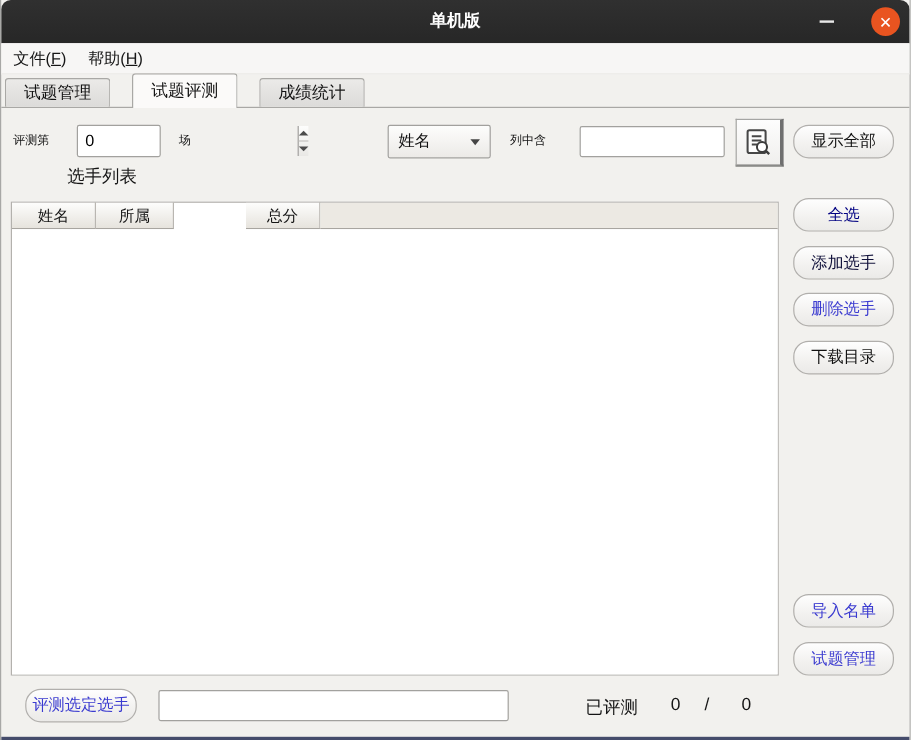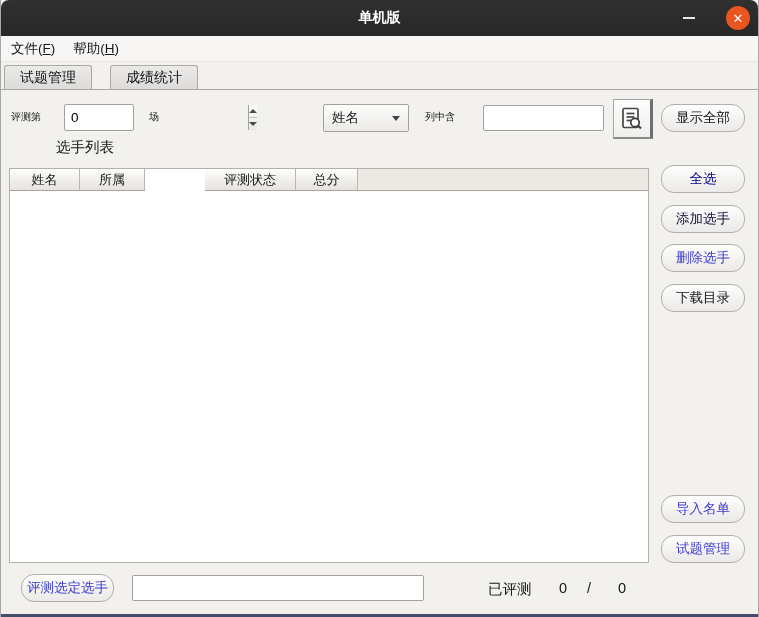--- a/index.html
+++ b/index.html
@@ -153,20 +153,23 @@
   </div>
 
   <div class="menubar">
     <span class="menu-item"><span>文件(</span><span class="mnemonic">F</span><span>)</span></span>
     <span class="menu-item"><span>帮助(</span><span class="mnemonic">H</span><span>)</span></span>
   </div>
 
   <div class="tabbar">
     <div class="tab">
         <span>试题管理</span>
+      </div>
+    <div class="tab active">
+        <span>试题评测</span>
       </div>
     <div class="tab">
         <span>成绩统计</span>
       </div>
   </div>
 
   <span class="label" style="left:10px; top:110px;">评测第</span>
 
   <div class="spinbox">
     <input class="spin-value" type="text" value="0" style="">
@@ -204,21 +207,20 @@
 
   <button class="btn t-black" style="left:660px; top:104px;">显示全部</button>
 
   <span class="label" style="left:55px; top:138px; font-size:14.5px;">选手列表</span>
 
   <div class="table">
     <div class="table-header">
       <div class="th" style="width:70px;">姓名</div>
       <div class="th" style="width:65px;">所属</div>
       <div class="th" style="width:60px;margin-top:44px;">编号</div>
-      <div class="th" style="width:91px;">评测状态</div>
       <div class="th" style="width:62px;">总分</div>
       <div class="th-filler"></div>
     </div>
     <div class="table-body"></div>
   </div>
 
   <button class="btn t-navy" style="left:660px; top:165px;">全选</button>
   <button class="btn t-blue" style="left:660px; top:244px;">删除选手</button>
   <button class="btn t-dnavy" style="left:660px; top:205px;">添加选手</button>
   <button class="btn t-black" style="left:660px; top:284px;">下载目录</button>

